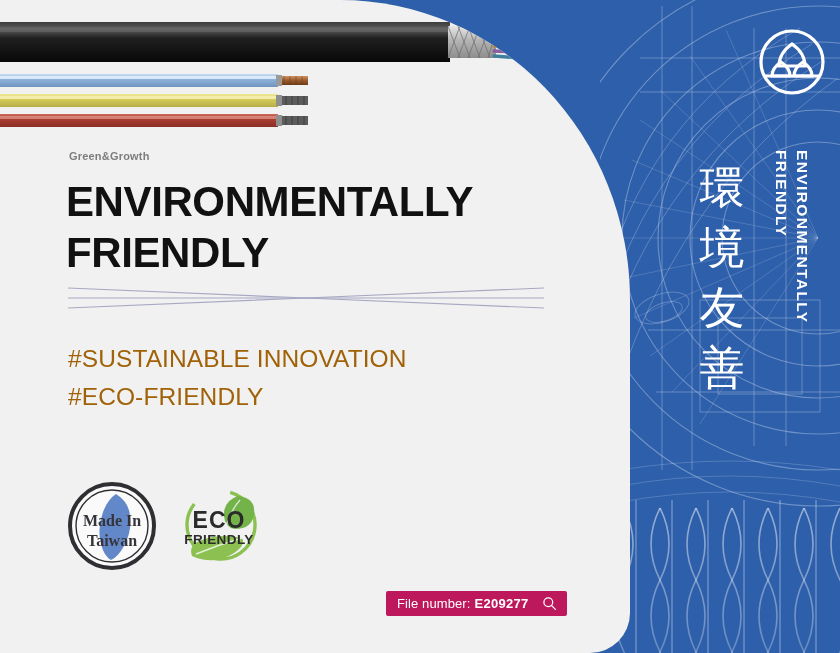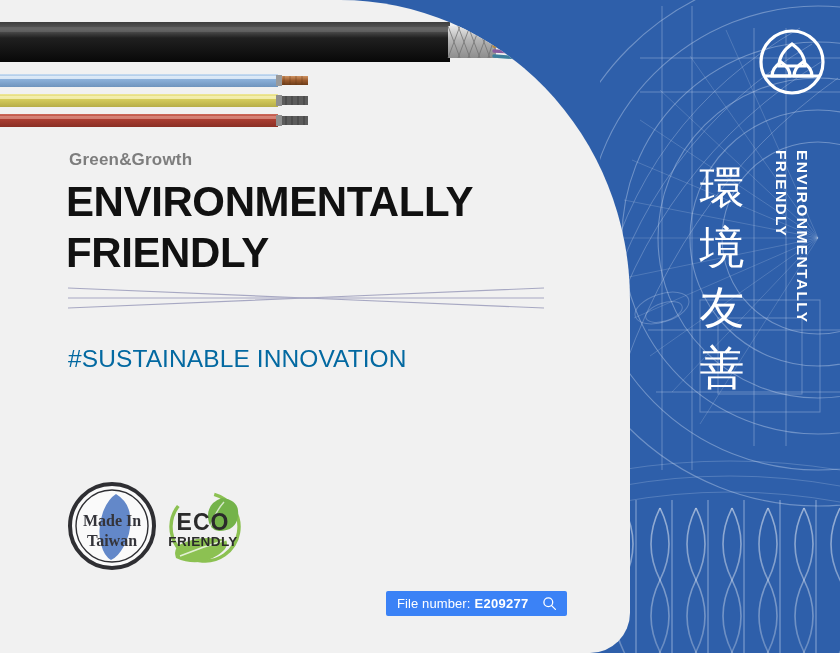--- a/index.html
+++ b/index.html
@@ -29,45 +29,45 @@
     overflow: hidden;
   }
   .card-inner { position: absolute; inset: 0; left: 40px; }
 
   
   .cables { position: absolute; left: 0; top: 0; width: 560px; height: 135px; }
 
   
   .eyebrow {
     position: absolute; left: 69px; top: 150px;
-    font-size: 17px; font-weight: bold; letter-spacing: .2px;
+    font-size: 11px; font-weight: bold; letter-spacing: .2px;
     color: #7d7d7d;
   }
   .headline {
     position: absolute; left: 66px; top: 176px;
     font-size: 42px; font-weight: bold; line-height: 1.22;
     letter-spacing: -0.4px; color: #111;
   }
   .divider { position: absolute; left: 66px; top: 276px; width: 480px; height: 44px; }
 
   .tags {
     position: absolute; left: 68px; top: 340px;
     font-size: 24.5px; line-height: 1.55; letter-spacing: .1px;
-    color: #0369a1; font-weight: 500;
+    color: #a16207; font-weight: 500;
   }
   .tags div { white-space: nowrap; }
 
   
-  .badges { position: absolute; left: 66px; top: 480px; display: flex; align-items: flex-end; gap: 4px; }
+  .badges { position: absolute; left: 66px; top: 480px; display: flex; align-items: flex-start; gap: 20px; }
 
   
   .filebar {
     position: absolute; left: 386px; top: 591px;
     height: 25px; padding: 0 10px 0 11px;
-    background: #3b82f6; color: #fff;
+    background: #be185d; color: #fff;
     display: flex; align-items: center; gap: 13px;
     font-size: 13px; border-radius: 2px;
   }
   .filebar .lbl { font-weight: normal; letter-spacing: .1px; }
   .filebar .num { font-weight: bold; letter-spacing: .3px; margin-left: -9px; text-align: center; }
 
   
   .cjk {
     position: absolute; right: 92px; top: 158px;
     width: 52px;
@@ -305,20 +305,21 @@
     <svg class="divider" viewBox="0 0 480 44">
       <g stroke="#9b9cbb" stroke-width="1.2" fill="none" opacity=".85">
         <path d="M2 12 L240 22 L478 12"></path>
         <path d="M2 22 L478 22"></path>
         <path d="M2 32 L240 22 L478 32"></path>
       </g>
     </svg>
 
     <div class="tags">
       <div>#SUSTAINABLE INNOVATION</div>
+      <div>#ECO-FRIENDLY</div>
     </div>
 
     <div class="badges">
 
       <svg width="92" height="92" viewBox="0 0 92 92">
         <circle cx="46" cy="46" r="42" fill="#fafafa" stroke="#2f2f33" stroke-width="4"></circle>
         <circle cx="46" cy="46" r="36" fill="none" stroke="#2f2f33" stroke-width="1.4"></circle>
         <path d="M50 14 q13 8 14 22 q2 16 -6 30 q-6 11 -13 14 q-7 -4 -10 -16 q-4 -16 2 -32 q5 -13 13 -18 Z" fill="#5b82c6" opacity=".95"></path>
         <text x="46" y="46" text-anchor="middle" font-family="'Liberation Serif',serif" font-size="16" font-weight="bold" fill="#34343a">Made In</text>
         <text x="46" y="66" text-anchor="middle" font-family="'Liberation Serif',serif" font-size="16" font-weight="bold" fill="#34343a">Taiwan</text>

